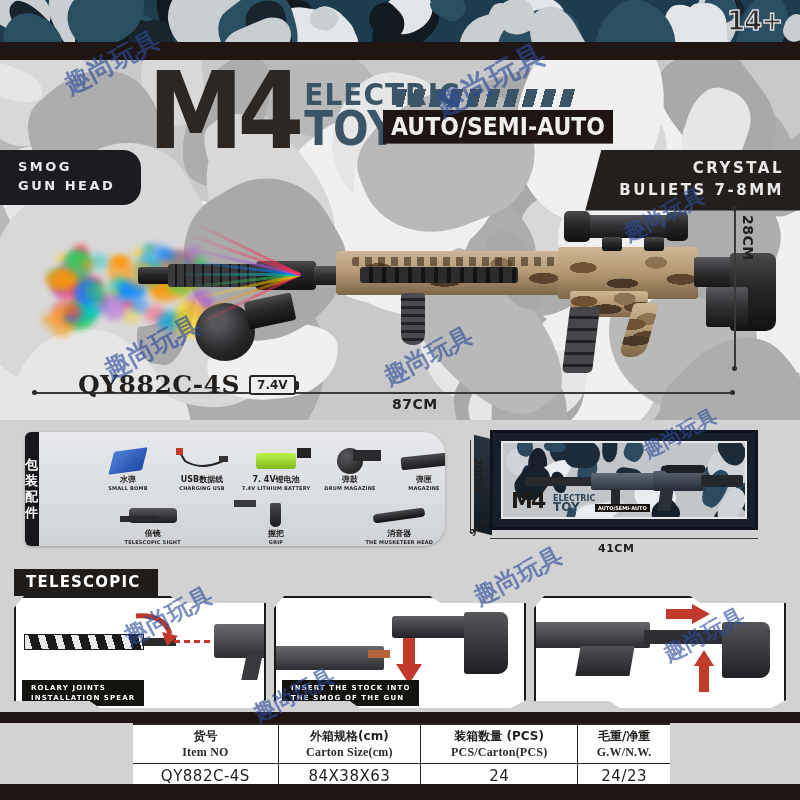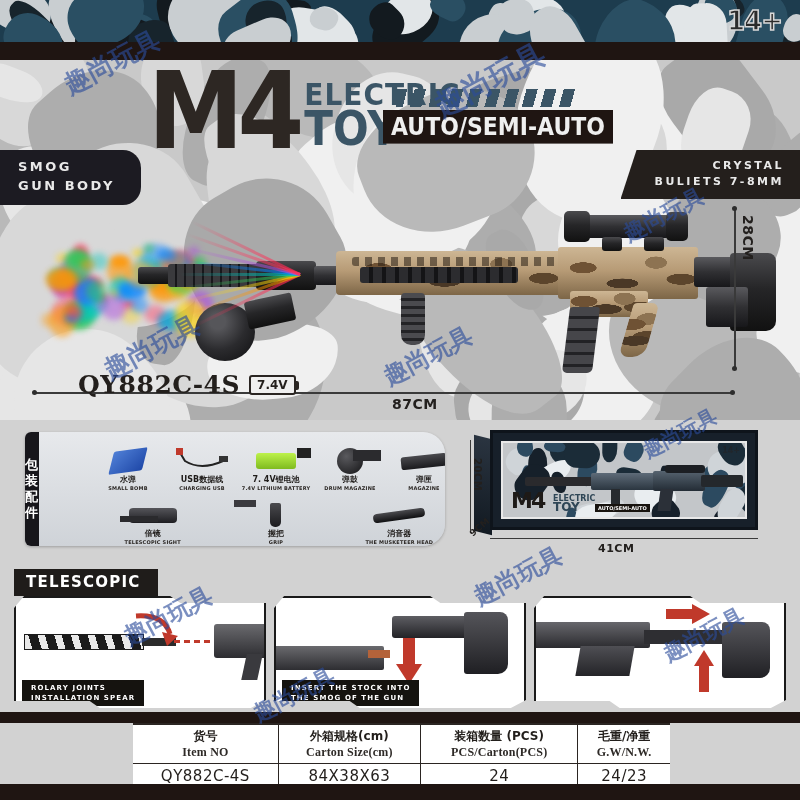--- a/index.html
+++ b/index.html
@@ -49,21 +49,21 @@
     padding:2px 8px 3px; letter-spacing:0px; transform:scaleY(1.12); transform-origin:left top; }
 
   
   .tag-smog { position:absolute; left:0; top:150px; background:#1c1b22; color:#e9e9e9;
     padding:8px 26px 9px 18px; border-radius:0 18px 18px 0;
     font-family:"DejaVu Sans", sans-serif; font-size:13px; font-weight:bold;
     letter-spacing:2.5px; line-height:1.45; }
   .tag-crystal { position:absolute; right:0; top:150px; background:#241f1c; color:#e9e9e9;
     padding:8px 16px 9px 34px;
     clip-path: polygon(16px 0,100% 0,100% 100%,0 100%);
-    font-family:"DejaVu Sans", sans-serif; font-size:11px; font-weight:bold;
+    font-family:"DejaVu Sans", sans-serif; font-size:15px; font-weight:bold;
     letter-spacing:2.5px; line-height:1.45; text-align:right; }
 
   .agebadge { position:absolute; right:18px; top:6px; font-family:"DejaVu Sans", sans-serif;
     font-size:26px; font-weight:bold; color:#2b2b2b;
     -webkit-text-stroke:1.5px #d8d8d8; letter-spacing:-1px; }
 
   
   .gun { position:absolute; left:30px; top:195px; width:760px; height:185px; }
 
   
@@ -289,21 +289,21 @@
     <div class="etwrap">
       <div class="electric">ELECTRIC</div>
       <div class="toy">TOY</div>
     </div>
   </div>
   <div class="slashes"></div>
   <div class="autobadge">AUTO/SEMI-AUTO</div>
 
   <div class="tag-smog">
     <div>SMOG</div>
-    <div>GUN BODY</div>
+    <div>GUN HEAD</div>
   </div>
   <div class="tag-crystal">
     <div>CRYSTAL</div>
     <div>BULIETS 7-8MM</div>
   </div>
 
   <div class="gun">
     <div class="smoke" id="smoke">
         <div class="sm" style="width: 15.0877px; height: 11.1662px; left: 15.7333px; top: 22.8923px; background: rgb(255, 214, 10); opacity: 0.50262;"></div>
         <div class="sm" style="width: 13.1143px; height: 13.9827px; left: 35.168px; top: 78.2879px; background: rgb(10, 132, 255); opacity: 0.822341;"></div>

